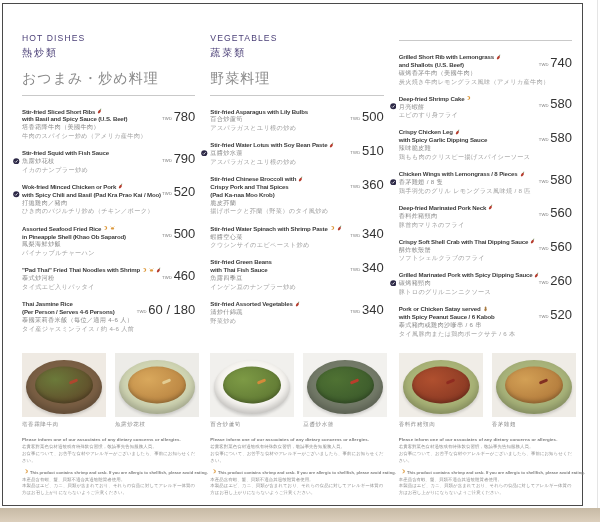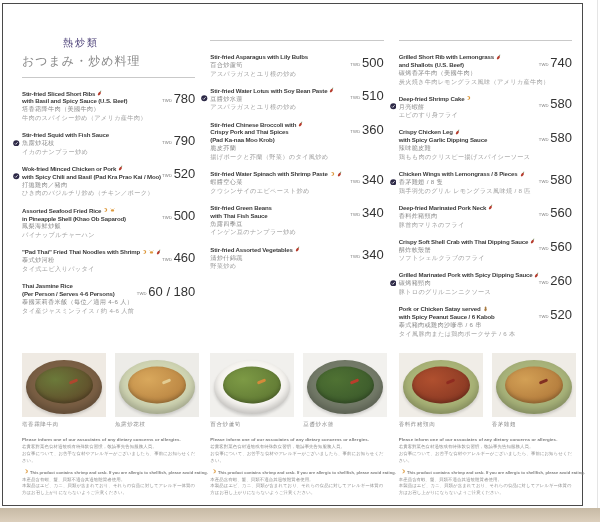--- a/index.html
+++ b/index.html
@@ -13,22 +13,22 @@
     background:linear-gradient(180deg,#c7baa5,#dccfbc);}
   .edge-line{position:absolute;top:0;bottom:14px;left:597px;width:1px;background:rgba(0,0,0,.10);}
   .page{position:absolute;left:2px;top:3px;width:581px;height:503px;background:#ffffff;
     border:1px solid #4a4a4a;box-sizing:border-box;}
   .menu{display:grid;grid-template-columns:1fr 1fr 1fr;column-gap:15px;
     padding:29px 10px 8px 19px;height:100%;box-sizing:border-box;}
   .col{display:flex;flex-direction:column;min-width:0;}
 
   
   .sec-en{font-size:8.6px;letter-spacing:1.1px;color:#4c4178;font-weight:500;white-space:nowrap;}
-  .sec-zh{font-size:10px;letter-spacing:2px;color:#4c4178;margin-top:2.5px;margin-left:41px;}
-  .sec-ja{font-size:12px;letter-spacing:1px;color:#8a8a8a;margin-top:3px;}
+  .sec-zh{font-size:10px;letter-spacing:2px;color:#4c4178;margin-top:2.5px;}
+  .sec-ja{font-size:14px;letter-spacing:1px;color:#8a8a8a;margin-top:10px;}
   .rule{border-bottom:1px solid #c9c9c9;margin:7px 0 12px 0;}
 
   
   .item{position:relative;margin-bottom:8.5px;padding-right:30px;}
   .en-line{white-space:nowrap;font-size:6.1px;font-weight:bold;color:#3c3c3c;
     line-height:1.3;letter-spacing:-0.15px;}
   .zh{font-size:6.2px;color:#8b8b8b;line-height:1.4;letter-spacing:.3px;}
   .ja{font-size:6.2px;color:#a2a2a2;line-height:1.4;letter-spacing:.3px;white-space:nowrap;}
   .price{position:absolute;right:0;top:-0.5px;text-align:right;white-space:nowrap;}
   .price .cur{font-size:4.2px;color:#777;letter-spacing:.2px;margin-right:1.5px;vertical-align:1px;}
@@ -61,20 +61,21 @@
   .disc2{margin-top:4.5px;}
   .tight{white-space:nowrap;transform:scaleX(.9);transform-origin:left top;}
 </style>
 </head>
 <body>
 
 <div class="page">
   <div class="menu" id="menu-grid">
       <div class="col">
         <div class="sec-head">
+          <div class="sec-en">HOT DISHES</div>
           <div class="sec-zh">熱炒類</div>
           <div class="sec-ja">おつまみ・炒め料理</div>
         </div>
         <div class="rule"></div>
         <div class="items">
           <div class="item">
             <div class="price"><span class="cur">TWD</span><span class="num">780</span></div>
             <div class="en-line"><span>Stir-fried Sliced Short Ribs</span><span class="ic"><svg viewBox="0 0 10 12">
                   <path d="M6.4 3.1C8.6 4.5 8.2 8.7 4.5 10.5 2.6 11.4 1.3 10.1 1.8 8.7 2.7 6 4.3 4.1 6.4 3.1Z" fill="#b53a2b"></path>
                   <path d="M6.1 3.5 7.8 1.1 8.8 1.9 7 4.2Z" fill="#53793f"></path>
@@ -170,20 +171,25 @@
               <div class="dl tight"><span class="ic small"><svg viewBox="0 0 12 12">
                     <path d="M2.4 1.6C8.6 0.4 11.2 4.4 9.6 7.8 8.3 10.6 4.4 11.2 2.8 9.5 5.3 9.3 7.2 7.8 7 5.6 6.8 3.3 4.9 2.3 2.4 1.6Z" fill="#dd9a3e"></path>
                   </svg></span><span>&nbsp;This product contains shrimp and crab. If you are allergic to shellfish, please avoid eating.</span></div>
               <div class="dl">本產品含有蝦、蟹、貝類不適合其過敏體質者使用。</div>
               <div class="dl">本製品はエビ、カニ、貝類が含まれており、それらの食品に対してアレルギー体質の方はお召し上がりにならないようご注意ください。</div>
             </div>
           </div>
         </div>
       </div>
       <div class="col">
+        <div class="sec-head">
+          <div class="sec-en">VEGETABLES</div>
+          <div class="sec-zh">蔬菜類</div>
+          <div class="sec-ja">野菜料理</div>
+        </div>
         <div class="rule"></div>
         <div class="items">
           <div class="item">
             <div class="price"><span class="cur">TWD</span><span class="num">500</span></div>
             <div class="en-line"><span>Stir-fried Asparagus with Lily Bulbs</span></div>
             <div class="zh">百合炒蘆筍</div>
             <div class="ja">アスパラガスとユリ根の炒め</div>
           </div>
           <div class="item">
             <div class="price"><span class="cur">TWD</span><span class="num">510</span></div>

